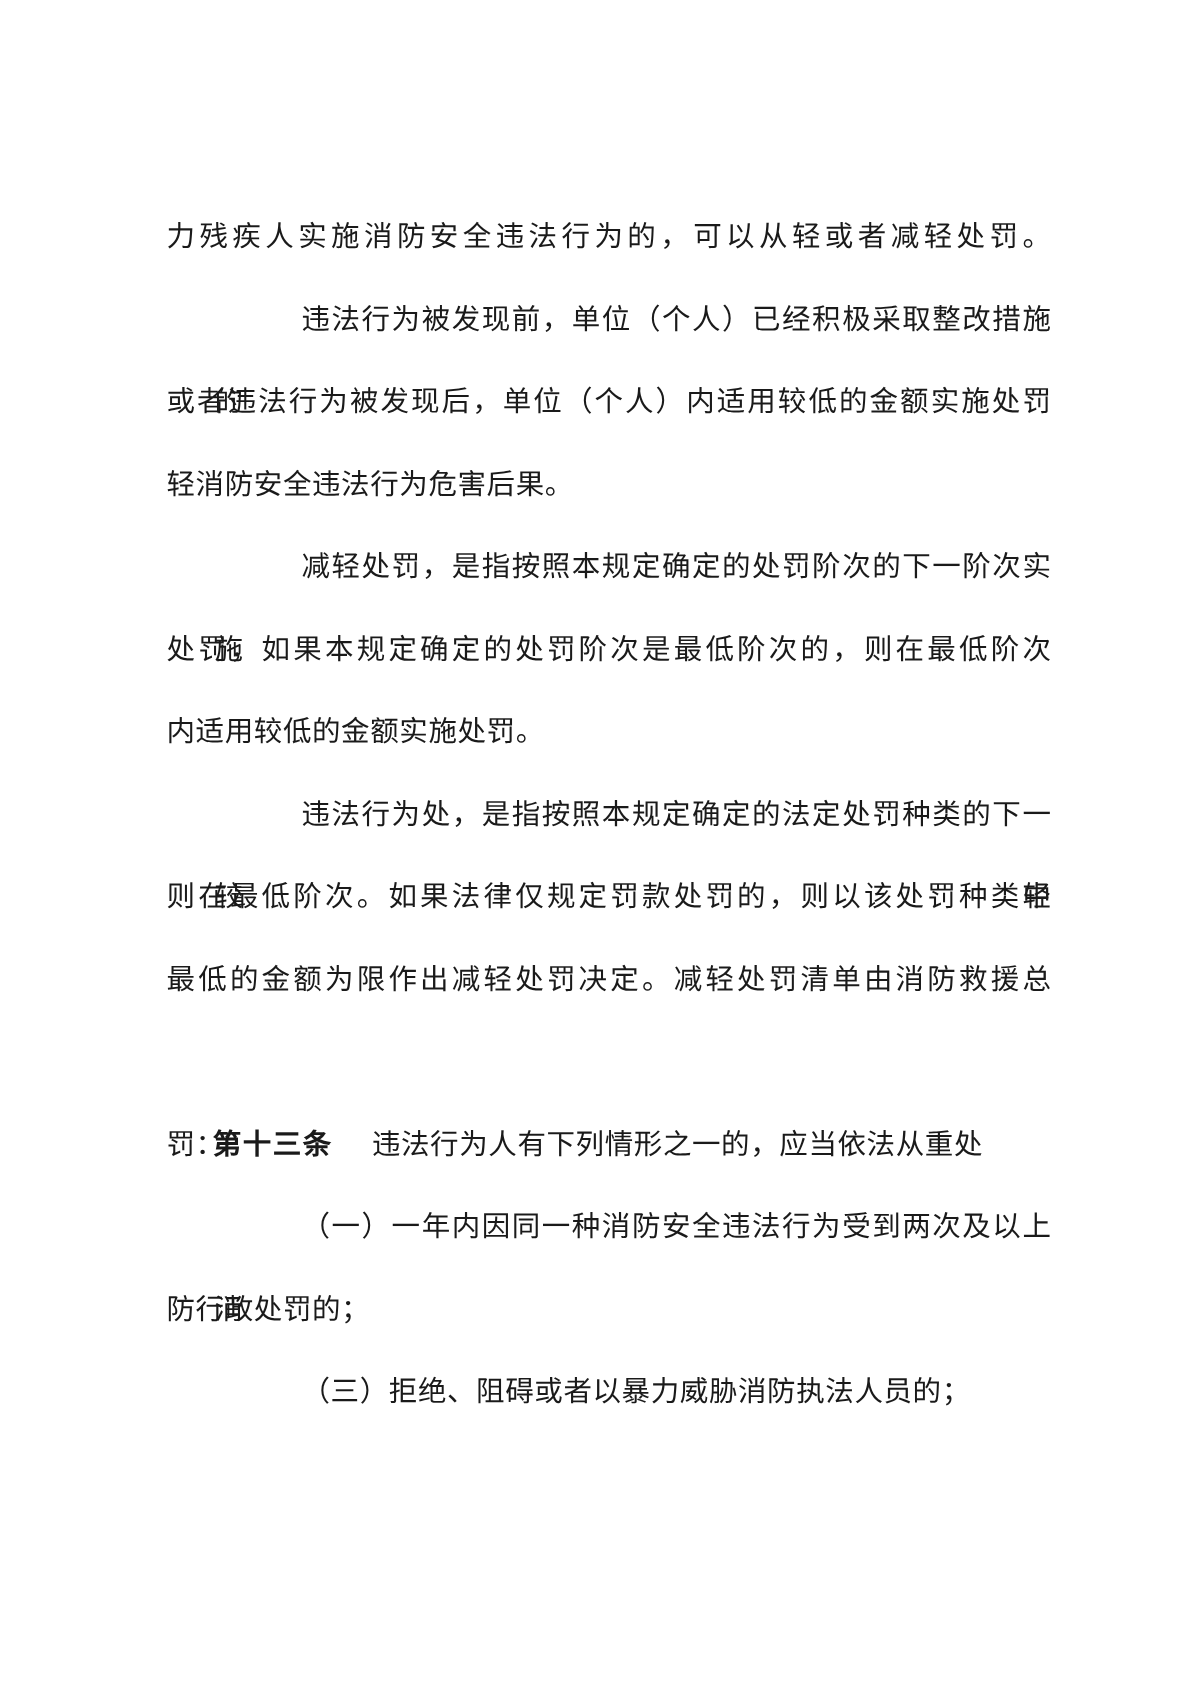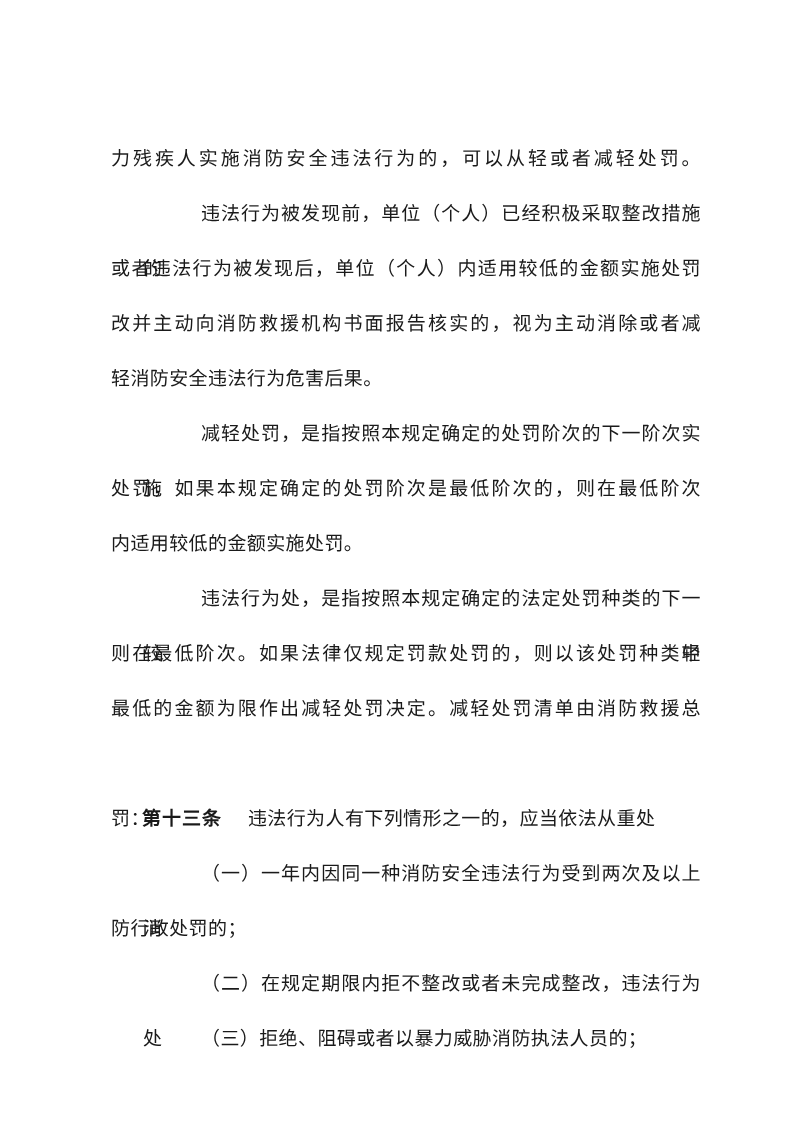--- a/index.html
+++ b/index.html
@@ -62,37 +62,35 @@
 </head>
 <body>
 
 <div class="page">
   <div class="text-body">
 
     <div class="line justify">力残疾人实施消防安全违法行为的，可以从轻或者减轻处罚。</div>
 
     <div class="line justify indent-2">违法行为被发现前，单位（个人）已经积极采取整改措施的</div>
     <div class="line justify">或者违法行为被发现后，单位（个人）内适用较低的金额实施处罚</div>
-    <div class="line justify">改并主动向消防救援机构书面报告核实的，视为主动消除或者减</div>
     <div class="line">轻消防安全违法行为危害后果。</div>
 
     <div class="line justify indent-2">减轻处罚，是指按照本规定确定的处罚阶次的下一阶次实施</div>
     <div class="line justify">处罚，如果本规定确定的处罚阶次是最低阶次的，则在最低阶次</div>
     <div class="line">内适用较低的金额实施处罚。</div>
 
     <div class="line justify indent-2">违法行为处，是指按照本规定确定的法定处罚种类的下一较轻</div>
     <div class="line justify">则在最低阶次。如果法律仅规定罚款处罚的，则以该处罚种类中</div>
     <div class="line justify">最低的金额为限作出减轻处罚决定。减轻处罚清单由消防救援总</div>
 
     <div class="line" style="text-indent:58px;">
       <span class="bold-label">第十三条</span><span class="gap-2"></span><span>违法行为人有下列情形之一的，应当依法从重处</span>
     </div>
     <div class="line">罚：</div>
 
     <div class="line justify indent-2">（一）一年内因同一种消防安全违法行为受到两次及以上消</div>
     <div class="line">防行政处罚的；</div>
 
-    <div class="line justify indent-2">（二）在规定期限内拒不整改或者未完成整改，违法行为处</div>
 
     <div class="line indent-2">（三）拒绝、阻碍或者以暴力威胁消防执法人员的；</div>
 
   </div>
 </div>
 
 </body></html>

